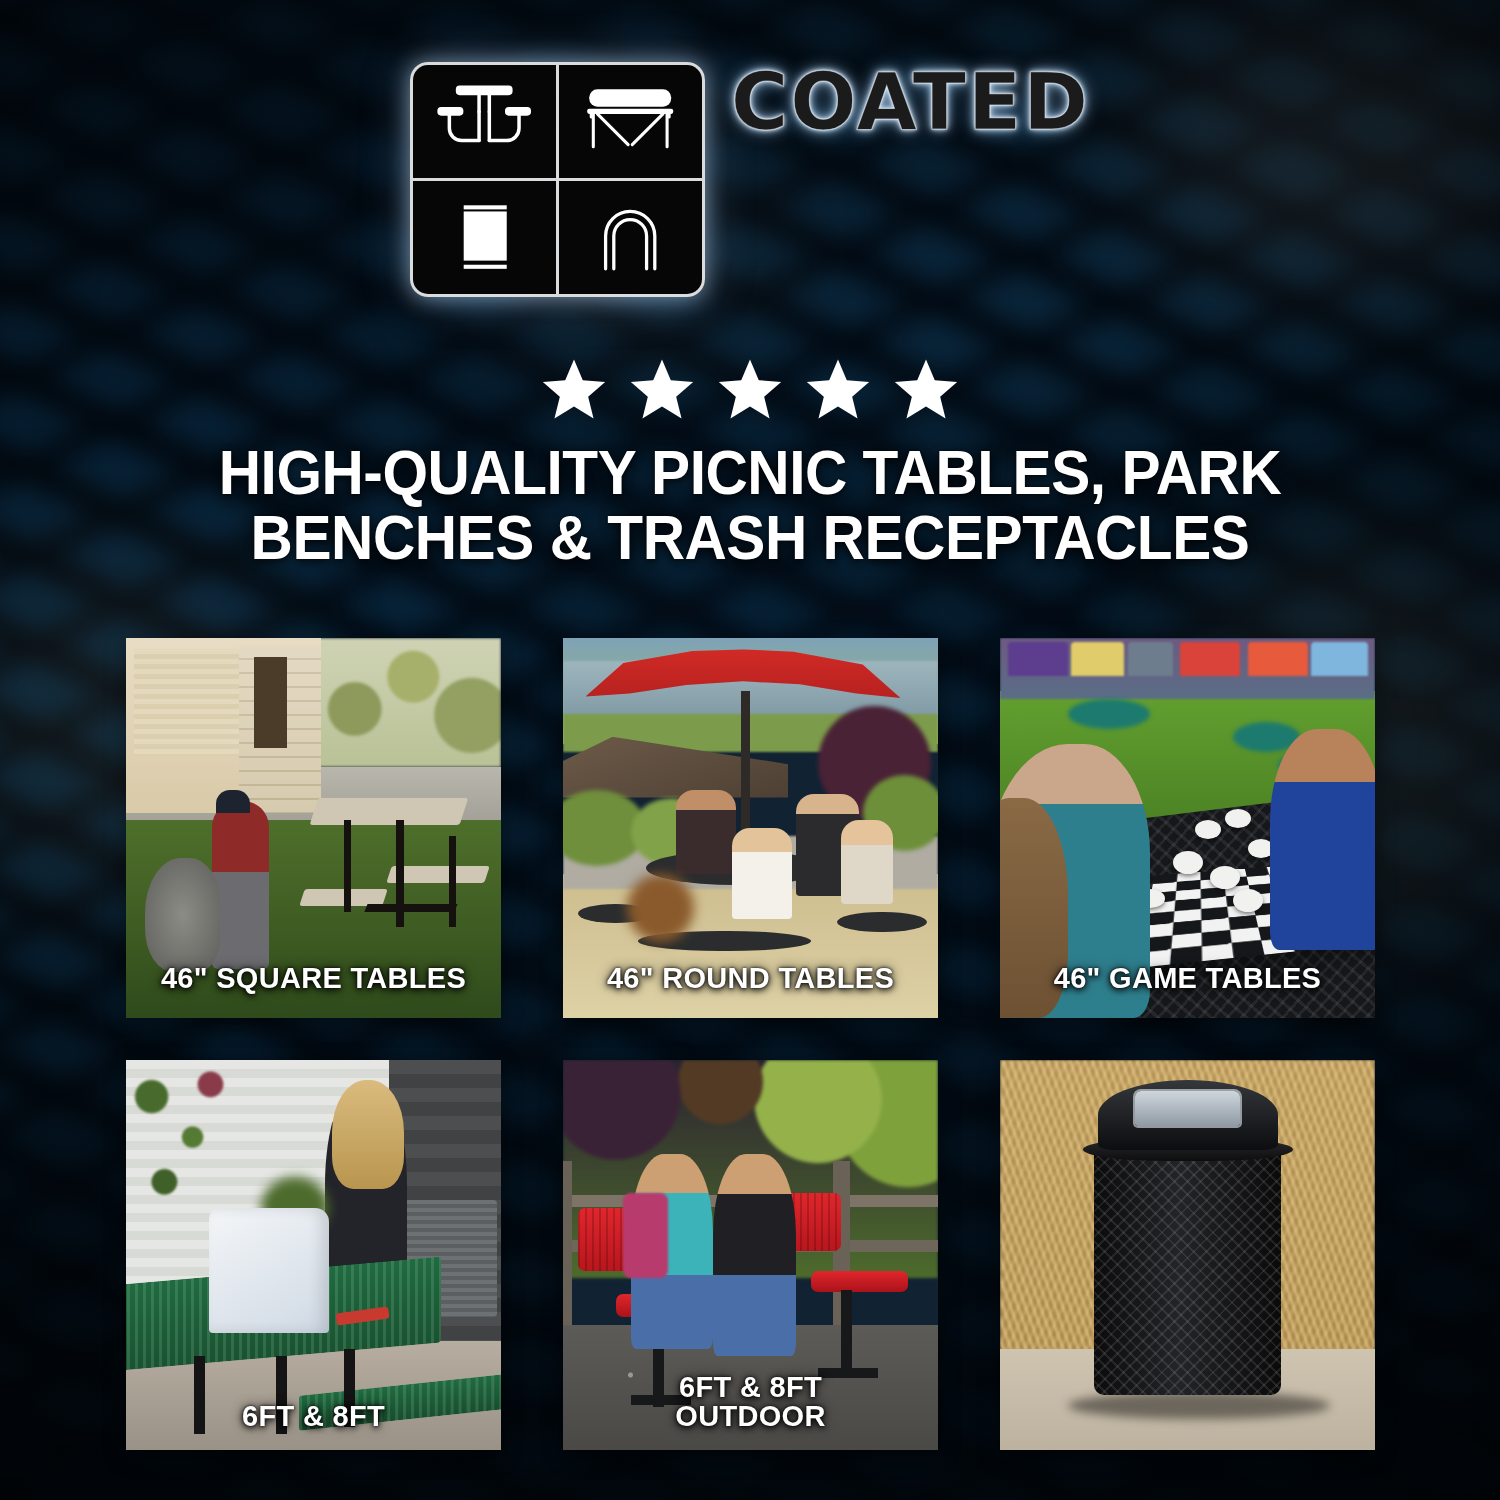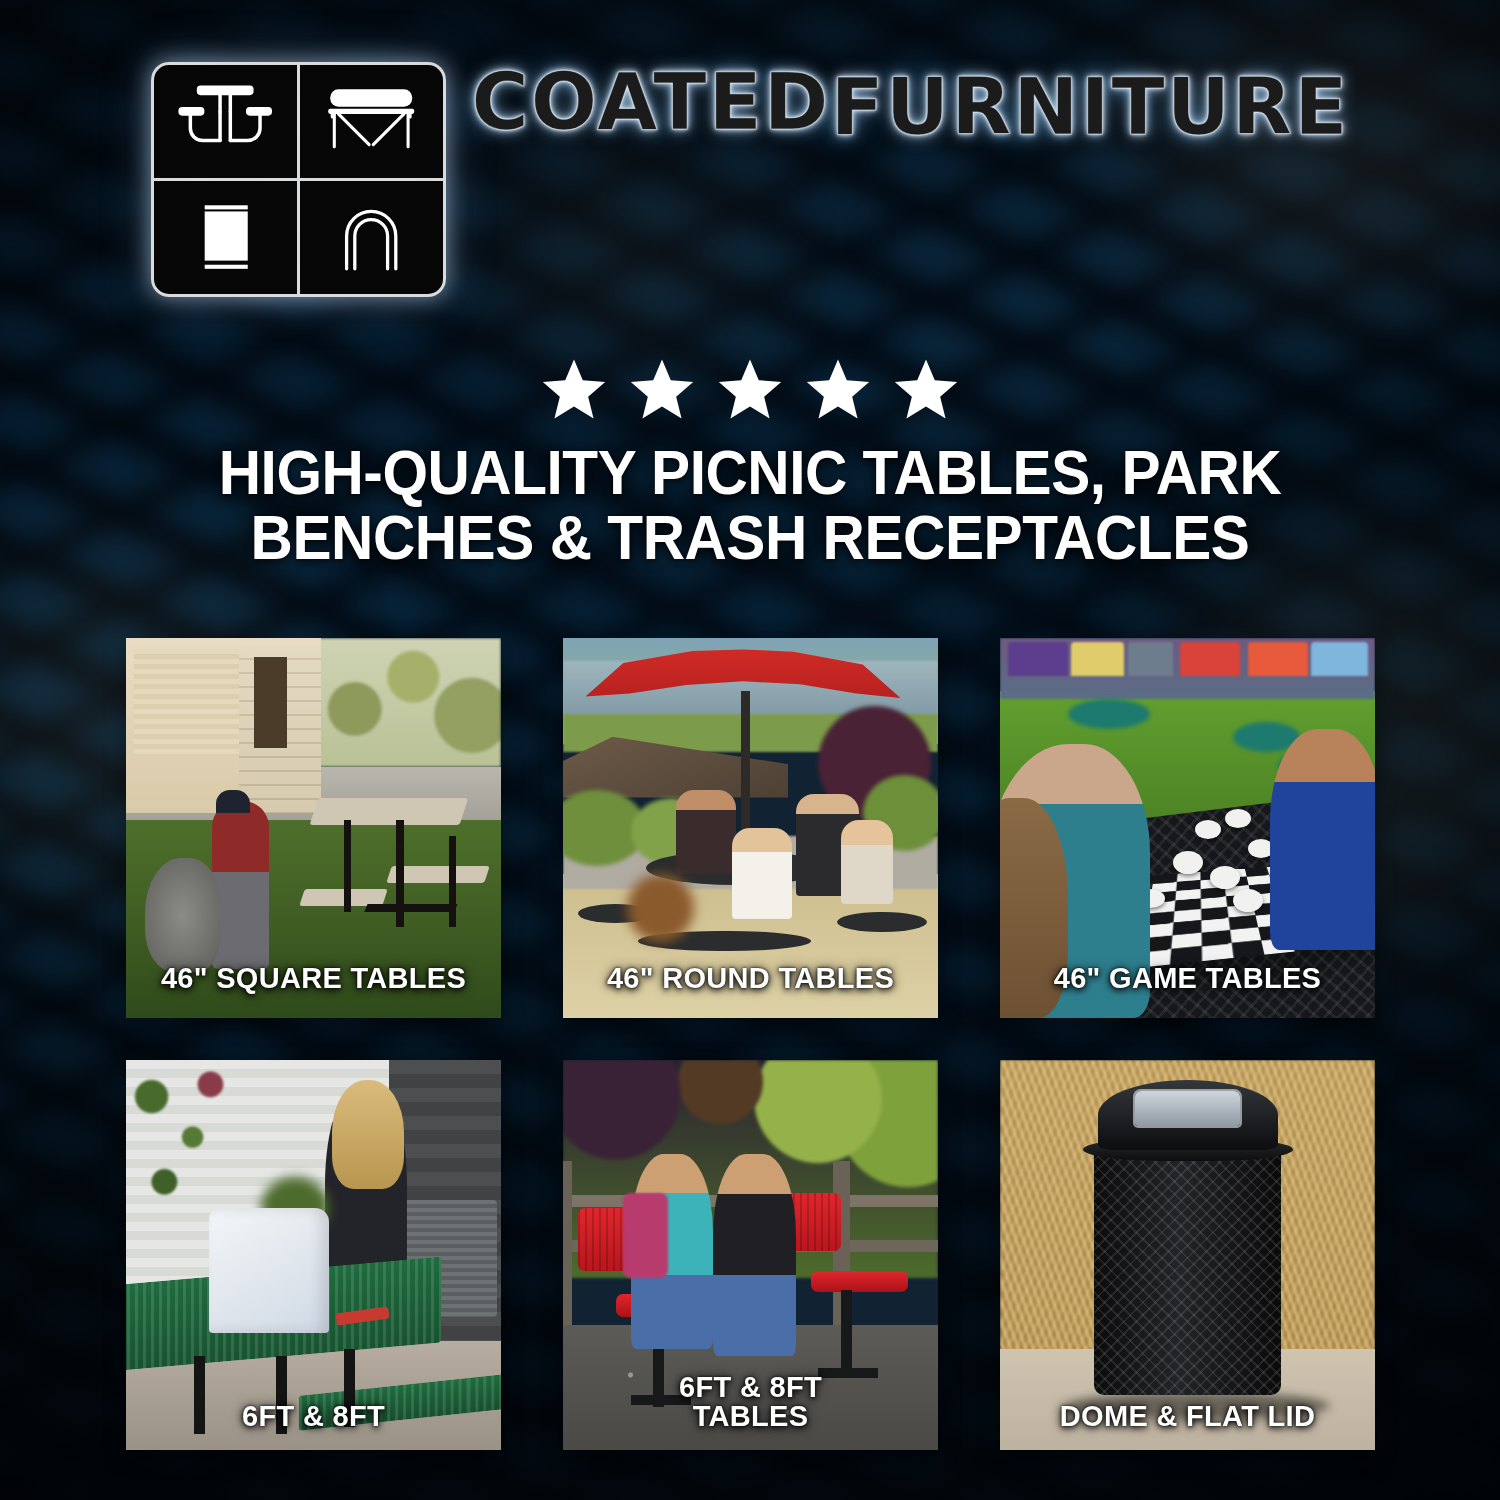--- a/index.html
+++ b/index.html
@@ -351,21 +351,20 @@
       <div class="logo-tile">
         <svg viewBox="0 0 100 86" fill="none" stroke="#ffffff" stroke-width="3.2" stroke-linecap="round">
           <path d="M26 74 V42 a24 24 0 0 1 48 0 V74"></path>
           <path d="M34 74 V42 a16 16 0 0 1 32 0 V74"></path>
         </svg>
       </div>
     </div>
 
     <div class="brand">
       <div class="brand-line l1">COATED</div>
-      <div class="brand-line l3">FURNITURE</div>
     </div>
   </div>
 
   <div class="stars">
     <svg class="star" viewBox="0 0 24 24">
         <path fill="#ffffff" d="M12 1.6l3.1 7.3 7.9.6-6 5.2 1.9 7.7L12 18.2 5.1 22.4 7 14.7 1 9.5l7.9-.6z"></path>
       </svg>
     <svg class="star" viewBox="0 0 24 24">
         <path fill="#ffffff" d="M12 1.6l3.1 7.3 7.9.6-6 5.2 1.9 7.7L12 18.2 5.1 22.4 7 14.7 1 9.5l7.9-.6z"></path>
       </svg>
@@ -505,33 +504,32 @@
         <div class="leg" style="left:24%;top:65%;width:3%;height:24%;"></div>
         <div class="leg" style="left:74%;top:59%;width:3%;height:22%;"></div>
         <div class="leg" style="left:18%;top:86%;width:16%;height:2.5%;"></div>
         <div class="leg" style="left:68%;top:79%;width:16%;height:2.5%;"></div>
         <div class="kid" style="left:18%;top:24%;width:22%;height:50%;background:linear-gradient(180deg,#cda074 0 20%,#3bb3b8 20% 62%,#4a6fa8 62%);"></div>
         <div class="kid" style="left:40%;top:24%;width:22%;height:52%;background:linear-gradient(180deg,#cda074 0 20%,#202024 20% 60%,#4a6fa8 60%);"></div>
         <div class="blurp" style="left:16%;top:34%;width:12%;height:22%;background:#b83b6e;border-radius:8px;filter:blur(1px);"></div>
       </div>
       <div class="caption two">
         <div>6FT &amp; 8FT</div>
-        <div>TABLES</div>
+        <div>OUTDOOR</div>
       </div>
     </div>
 
     <div class="card">
       <div class="photo s6">
         <div class="grassbg"></div>
         <div class="walk"></div>
         <div class="shadow"></div>
         <div class="can"></div>
         <div class="rim"></div>
         <div class="dome"></div>
         <div class="slot"></div>
       </div>
       <div class="caption two">
-        <div>DOME &amp; FLAT LID</div>
       </div>
     </div>
 
   </div>
 </div>
 
 </body></html>

